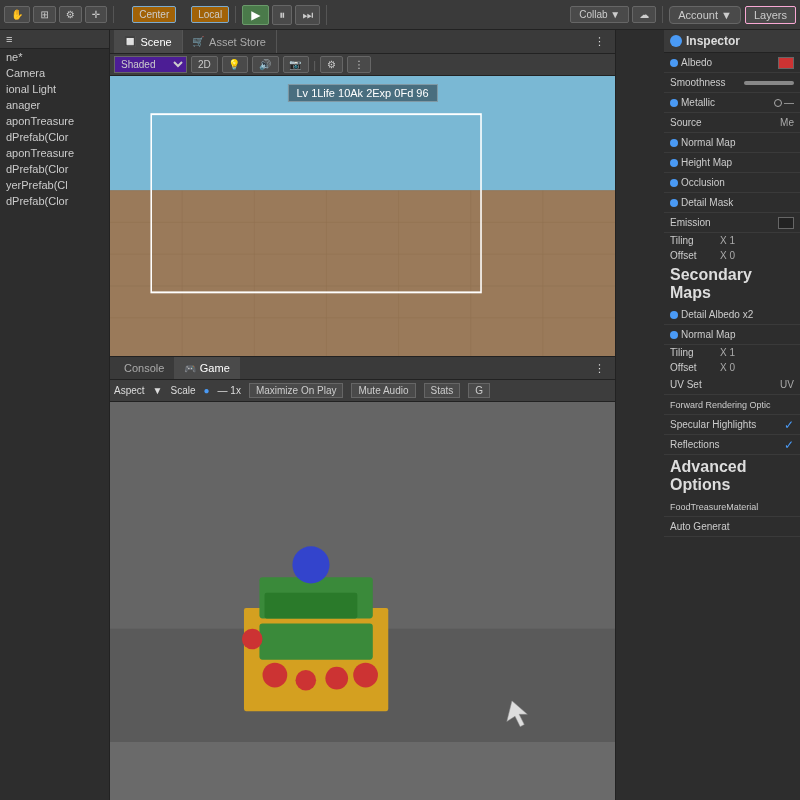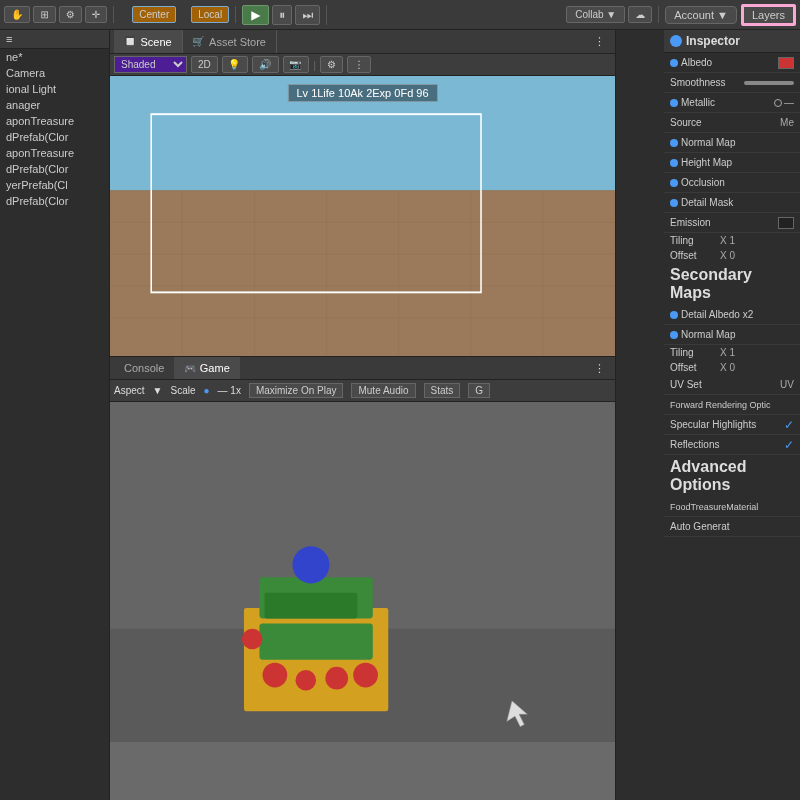--- a/index.html
+++ b/index.html
@@ -76,21 +76,21 @@
       background: #4a4a4a;
       border: 1px solid #666;
       color: #ccc;
       padding: 2px 8px;
       font-size: 11px;
       cursor: pointer;
       border-radius: 4px;
     }
     .layers-btn {
       background: #4a4a4a;
-      border: 3px solid #f9a8d4;
+      border: 1px solid #f9a8d4;
       color: #ccc;
       padding: 2px 8px;
       font-size: 11px;
       cursor: pointer;
       border-radius: 2px;
     }
     .spacer { flex: 1; }
 
     
     #main-layout {

